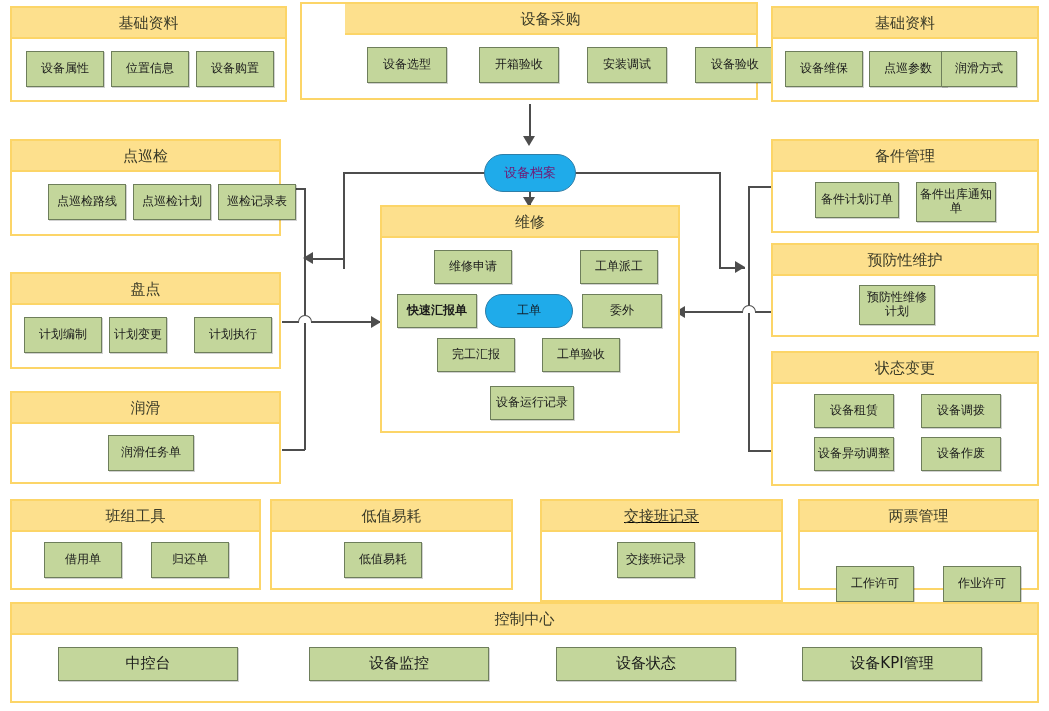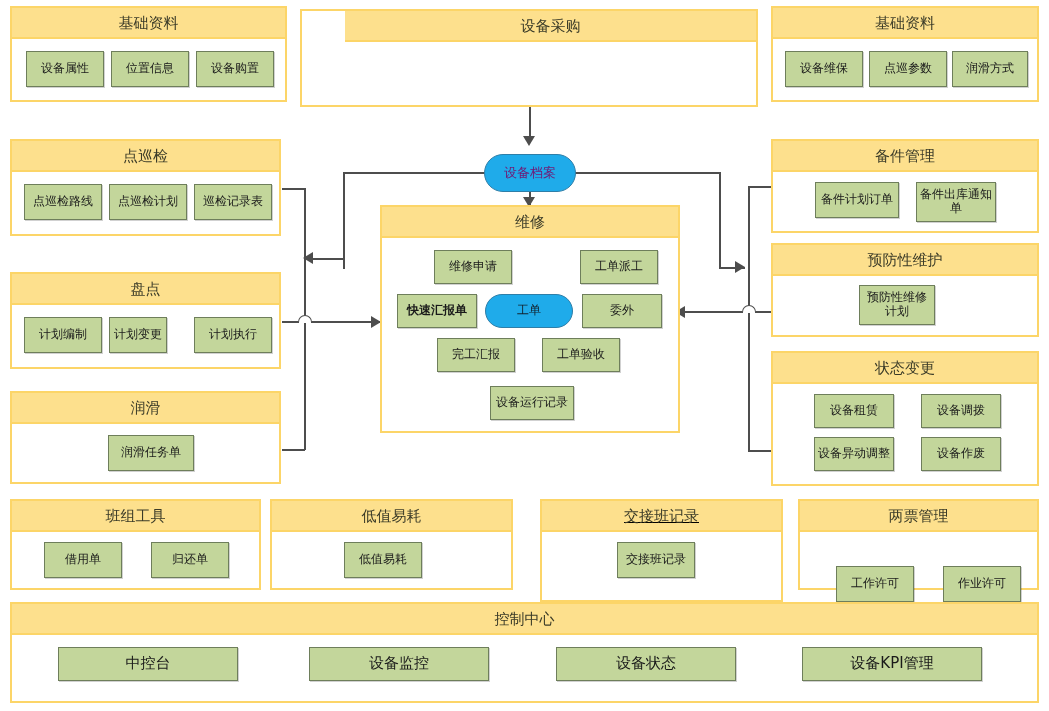--- a/index.html
+++ b/index.html
@@ -161,38 +161,44 @@
 
   <div class="panel" style="left:10px; top:6px; width:277px; height:96px;">
     <div class="panel-title">基础资料</div>
     <div class="panel-body" style="height:61px;">
       <div class="node" style="left:14px; top:12px; width:78px; height:36px;">设备属性</div>
       <div class="node" style="left:99px; top:12px; width:78px; height:36px;">位置信息</div>
       <div class="node" style="left:184px; top:12px; width:78px; height:36px;">设备购置</div>
     </div>
   </div>
 
-  <div class="panel" style="left:300px; top:9px; width:458px; height:98px;padding-left:43px;">
+  <div class="panel" style="left:300px; top:2px; width:458px; height:98px;padding-left:43px;">
     <div class="panel-title">设备采购</div>
+    <div class="panel-body" style="height:63px;">
+      <div class="node" style="left:22px; top:12px; width:80px; height:36px;">设备选型</div>
+      <div class="node" style="left:134px; top:12px; width:80px; height:36px;">开箱验收</div>
+      <div class="node" style="left:242px; top:12px; width:80px; height:36px;">安装调试</div>
+      <div class="node" style="left:350px; top:12px; width:80px; height:36px;">设备验收</div>
+    </div>
   </div>
 
   <div class="panel" style="left:771px; top:6px; width:268px; height:96px;">
     <div class="panel-title">基础资料</div>
     <div class="panel-body" style="height:61px;">
       <div class="node" style="left:12px; top:12px; width:78px; height:36px;">设备维保</div>
       <div class="node" style="left:96px; top:12px; width:78px; height:36px;">点巡参数</div>
-      <div class="node" style="left:179px; top:12px; width:76px; height:36px;">润滑方式</div>
+      <div class="node" style="left:168px; top:12px; width:76px; height:36px;">润滑方式</div>
     </div>
   </div>
 
   <div class="pill" style="left:484px; top:154px; width:92px; height:38px;">设备档案</div>
 
   <div class="panel" style="left:10px; top:139px; width:271px; height:97px;">
     <div class="panel-title">点巡检</div>
-    <div class="panel-body" style="height:62px;">
+    <div class="panel-body" style="height:62px;margin-left:24px;">
       <div class="node" style="left:12px; top:12px; width:78px; height:36px;">点巡检路线</div>
       <div class="node" style="left:97px; top:12px; width:78px; height:36px;">点巡检计划</div>
       <div class="node" style="left:182px; top:12px; width:78px; height:36px;">巡检记录表</div>
     </div>
   </div>
 
   <div class="panel" style="left:10px; top:272px; width:271px; height:97px;">
     <div class="panel-title">盘点</div>
     <div class="panel-body" style="height:62px;">
       <div class="node" style="left:12px; top:12px; width:78px; height:36px;">计划编制</div>

